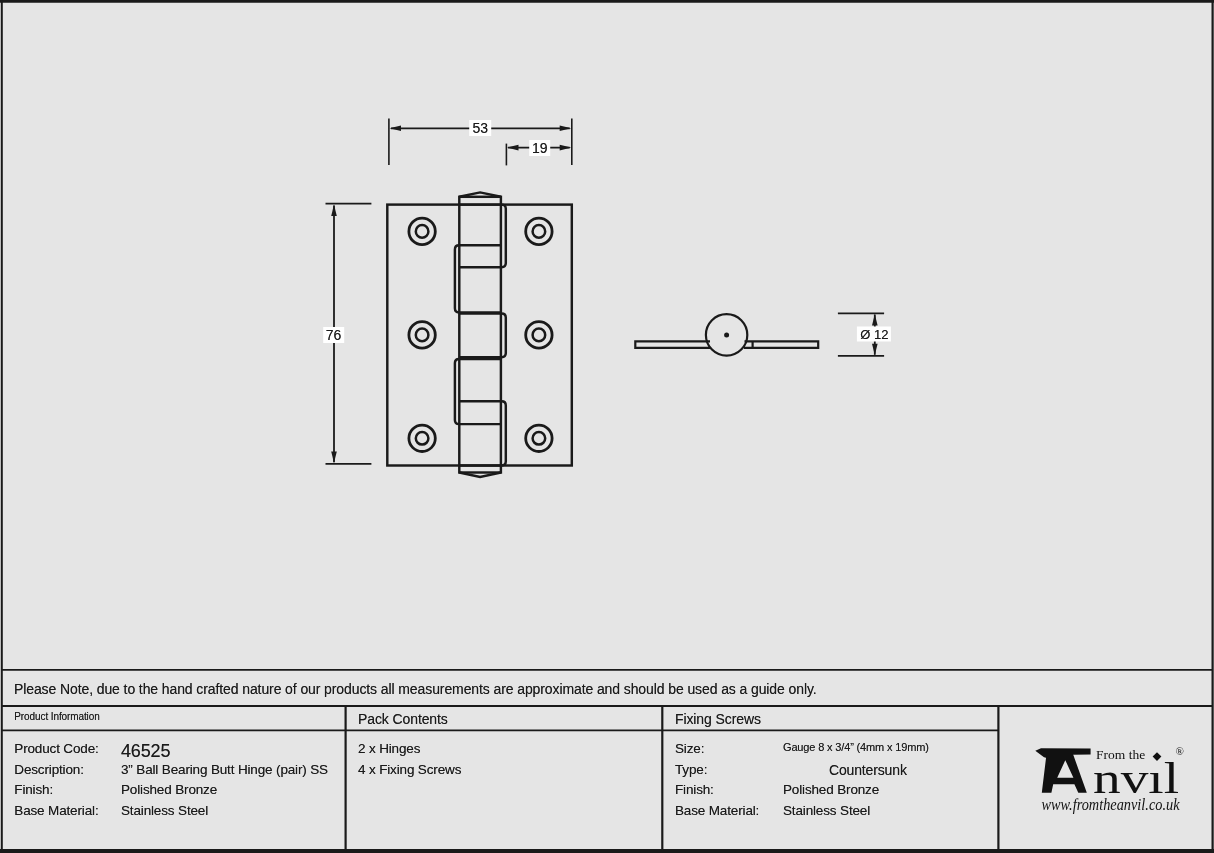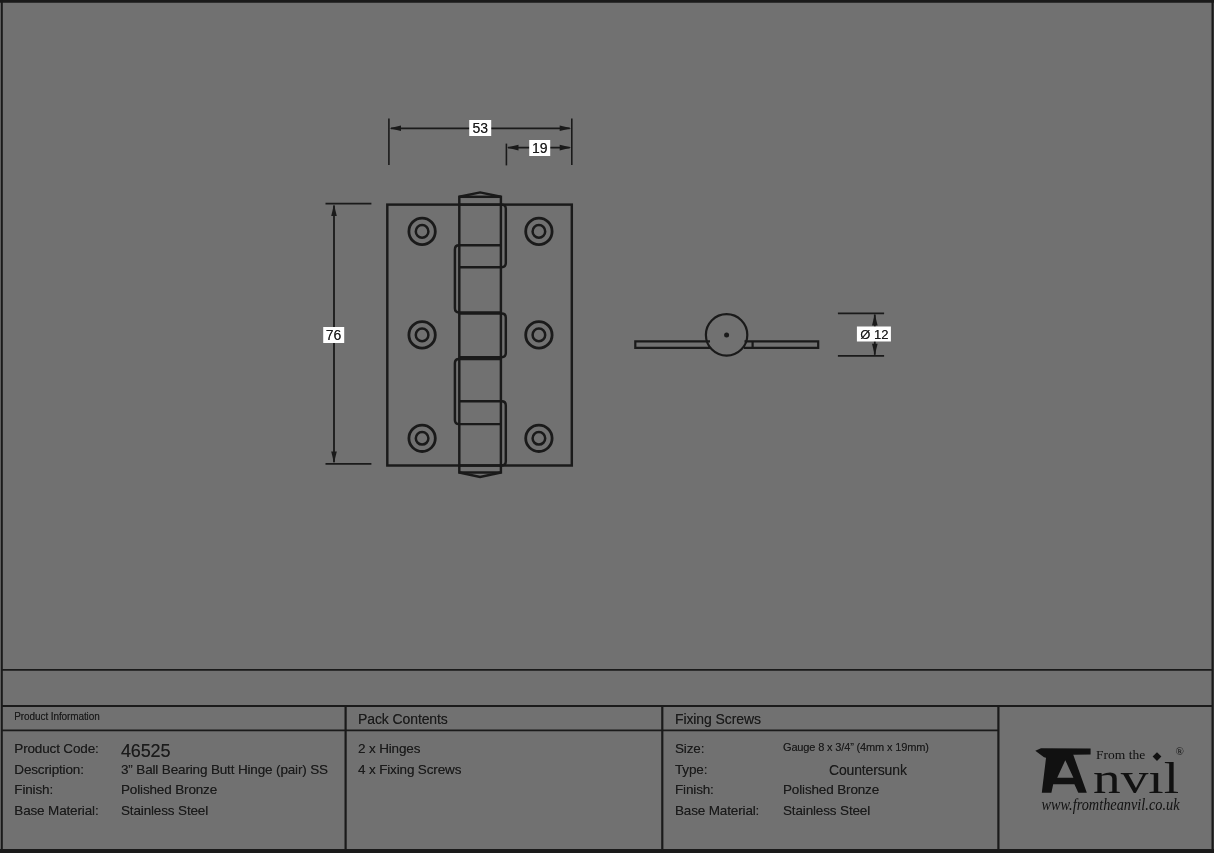--- a/index.html
+++ b/index.html
@@ -1,16 +1,16 @@
 <!DOCTYPE html>
 <html><head>
 <meta charset="utf-8">
 <style>
   html,body{margin:0;padding:0;background:#fff;}
-  #page{position:relative;filter:grayscale(1);width:1214px;height:853px;background:#ec4899;
+  #page{position:relative;filter:grayscale(1);width:1214px;height:853px;background:#e5e5e5;
         font-family:"Liberation Sans",sans-serif;color:#1a1a1a;overflow:hidden;}
   .t{position:absolute;white-space:nowrap;text-shadow:0 0 0.45px rgba(26,26,26,0.6);}
   svg{position:absolute;left:0;top:0;}
   .dim{position:absolute;white-space:nowrap;background:#fff;padding:0 3px;text-shadow:0 0 0.45px rgba(26,26,26,0.6);
        transform:translate(-50%,-50%);font-size:14px;}
 </style>
 </head>
 <body>
 <div id="page">
 <svg width="1214" height="853" viewBox="0 0 1214 853" fill="none" stroke="#1a1a1a">
@@ -99,20 +99,21 @@
   </g>
   <polygon points="874.8,314.1 872,325.6 877.6,325.6" fill="#1a1a1a" stroke="none"></polygon>
   <polygon points="874.8,355.2 872,343.7 877.6,343.7" fill="#1a1a1a" stroke="none"></polygon>
 </svg>
 
 <div class="dim" style="left:480.3px;top:128.3px;">53</div>
 <div class="dim" style="left:539.8px;top:147.6px;">19</div>
 <div class="dim" style="left:333.5px;top:334.5px;">76</div>
 <div class="dim" style="left:874.3px;top:334px;font-size:13px;">Ø 12</div>
 
+<div class="t" style="left:14px;top:681px;font-size:14px;letter-spacing:-0.1px;">Please Note, due to the hand crafted nature of our products all measurements are approximate and should be used as a guide only.</div>
 
 <div class="t" style="left:14.3px;top:710.6px;font-size:10px;letter-spacing:-0.1px;">Product Information</div>
 <div class="t" style="left:358px;top:710.6px;font-size:14px;letter-spacing:-0.1px;">Pack Contents</div>
 <div class="t" style="left:675px;top:710.6px;font-size:14px;letter-spacing:-0.1px;">Fixing Screws</div>
 
 <div class="t" style="left:14.3px;top:741px;font-size:13.5px;letter-spacing:-0.15px;">Product Code:</div>
 <div class="t" style="left:121px;top:741px;font-size:18px;letter-spacing:-0.15px;">46525</div>
 <div class="t" style="left:14.3px;top:761.5px;font-size:13.5px;letter-spacing:-0.15px;">Description:</div>
 <div class="t" style="left:121px;top:761.5px;font-size:13.5px;letter-spacing:-0.15px;text-align:center;">3” Ball Bearing Butt Hinge (pair) SS</div>
 <div class="t" style="left:14.3px;top:782px;font-size:13.5px;letter-spacing:-0.15px;">Finish:</div>

